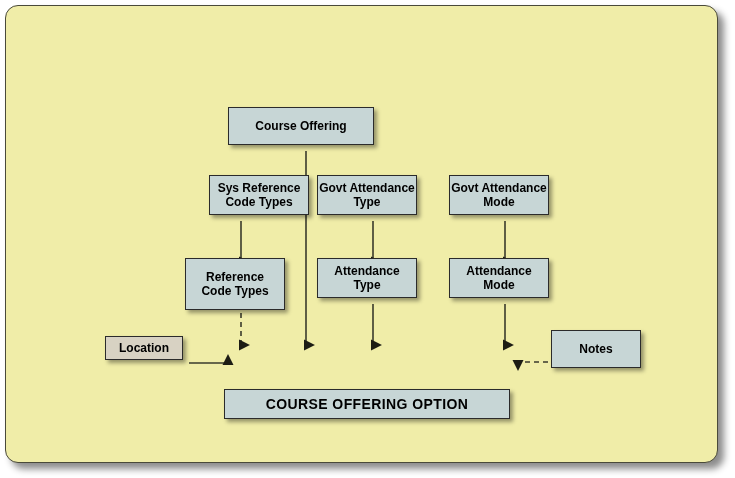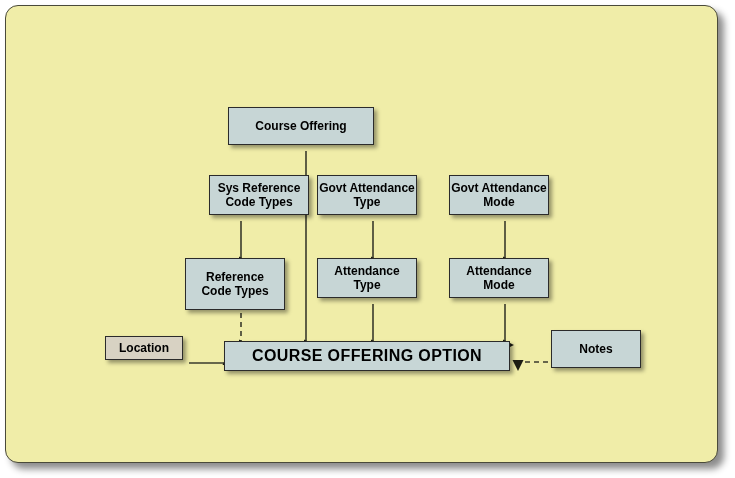--- a/index.html
+++ b/index.html
@@ -84,22 +84,23 @@
     line-height: 14px;
     color: #000;
     white-space: pre-line;
     font-weight: bold;
   }
   .box.tan {
     background: #d8d2c3;
   }
   .box.emphasis {
     font-weight: bold;
-    font-size: 16px;
+    font-size: 14px;
     letter-spacing: 0.4px;
+    margin-top: 48px;
   }
 
   
   .footnote {
     position: absolute;
     left: 0;
     top: 403px;
     width: 100%;
     text-align: center;
     font-size: 12px;

